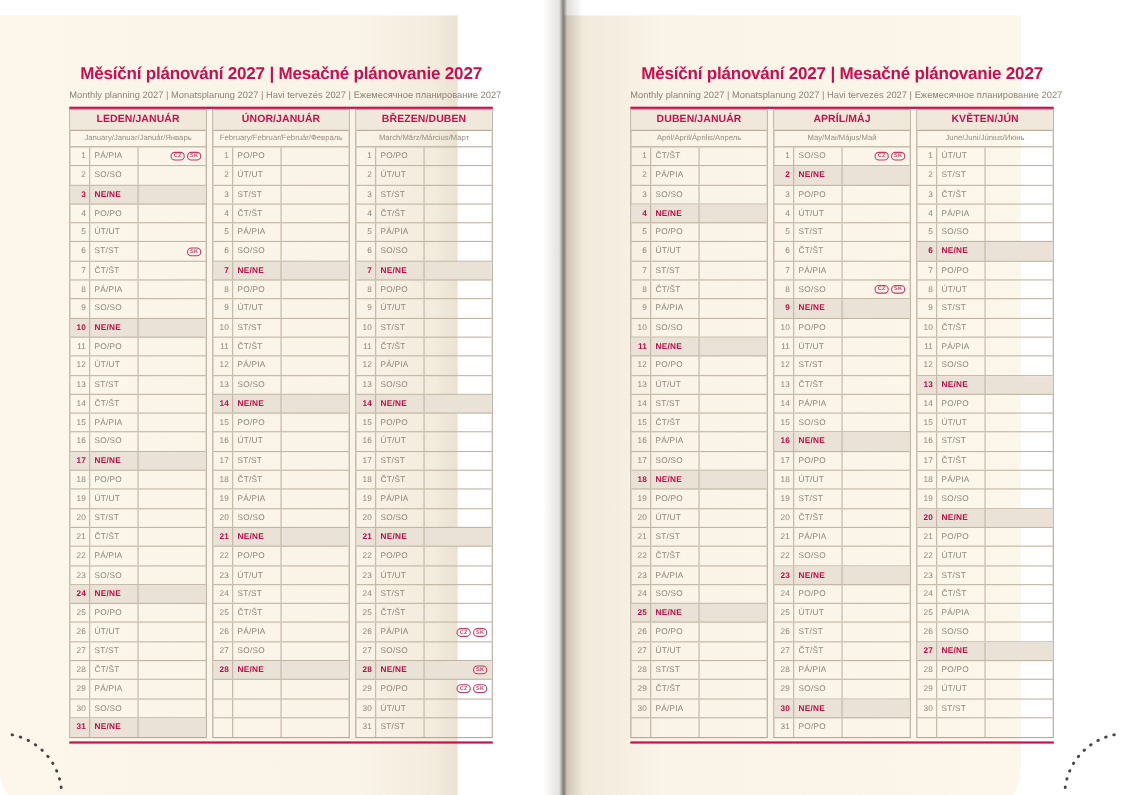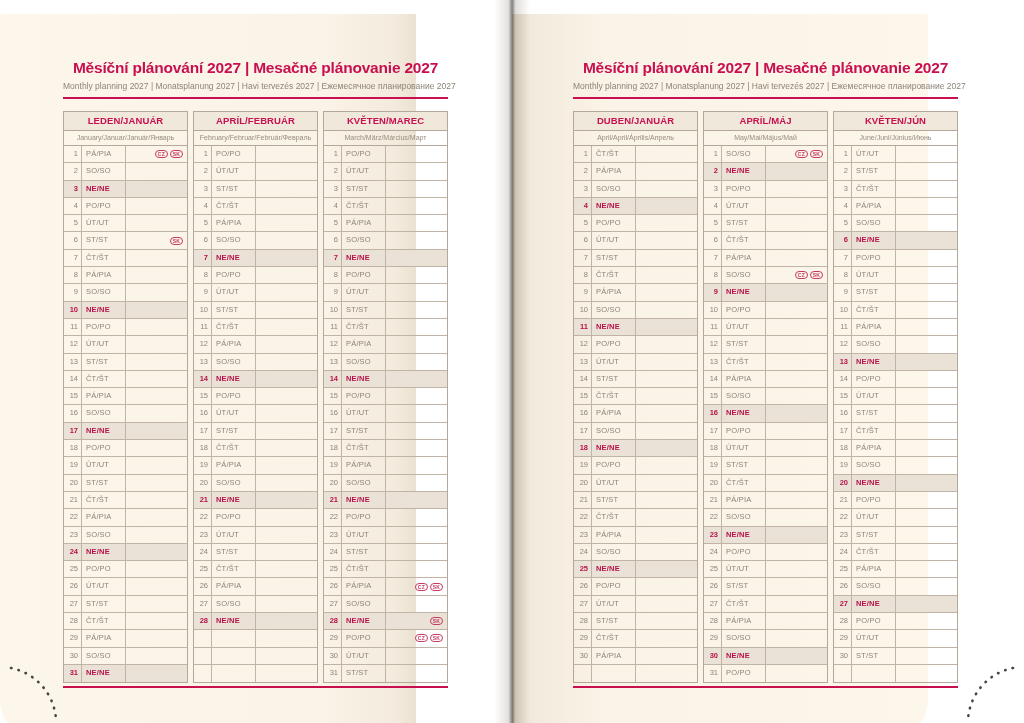--- a/index.html
+++ b/index.html
@@ -10,21 +10,21 @@
   .page.right{left:512px;border-bottom-right-radius:36px;
     background:linear-gradient(270deg,#fcf6eb 0%,#faf3e7 78%,#f2eadc 95%,#e9e0d0 100%);}
   .spine{position:absolute;left:494px;top:0;width:36px;height:723px;pointer-events:none;
     background:linear-gradient(90deg,rgba(80,70,58,0) 0%,rgba(80,70,58,0.16) 40%,rgba(52,46,38,0.55) 49%,rgba(52,46,38,0.58) 51%,rgba(80,70,58,0.18) 60%,rgba(80,70,58,0) 100%);}
   .content{position:absolute;top:0;width:385px;}
   .page.left  .content{left:63px;}
   .page.right .content{left:61px;}
   .title{margin-top:45px;text-align:center;color:#c81050;font-size:15.5px;font-weight:bold;letter-spacing:-0.2px;white-space:nowrap;}
   .subtitle{margin-top:4px;text-align:right;color:#8d8477;font-size:8.5px;white-space:nowrap;}
   .toprule{margin-top:6px;height:2px;background:#c81050;}
-  .months{display:flex;gap:5px;margin-top:12px;align-items:center;}
+  .months{display:flex;gap:5px;margin-top:0;align-items:center;}
   .month{flex:1;border:1px solid #b3a899;box-sizing:border-box;}
   .m-head{height:18px;line-height:18px;text-align:center;background:#f0e8da;border-bottom:1px solid #b3a899;color:#c81050;font-weight:bold;font-size:9.5px;letter-spacing:0.1px;}
   .m-sub{height:14px;line-height:14px;text-align:center;color:#988d7f;font-size:7px;border-bottom:1px solid #b3a899;}
   .row{display:flex;height:17.3px;box-sizing:border-box;border-bottom:1px solid #c0b5a5;}
   .row.last{border-bottom:none;}
   .c-num{width:18px;box-sizing:border-box;text-align:right;padding-right:3px;border-right:1px solid #c0b5a5;font-size:7.5px;color:#8d8477;line-height:16.5px;}
   .c-day{width:44px;box-sizing:border-box;padding-left:4px;border-right:1px solid #c0b5a5;font-size:7.5px;color:#8d8477;line-height:16.5px;letter-spacing:0.2px;}
   .c-note{flex:1;display:flex;align-items:center;justify-content:flex-end;gap:2px;padding-right:4px;}
   .row.sunday{background:#eae2d6;}
   .row.sunday .c-num,.row.sunday .c-day{color:#b9114a;font-weight:bold;}
@@ -205,21 +205,21 @@
                 <div class="c-note"></div>
               </div>
               <div class="row sunday last">
                 <div class="c-num">31</div>
                 <div class="c-day">NE/NE</div>
                 <div class="c-note"></div>
               </div>
             </div>
         </div>
         <div class="month">
-          <div class="m-head">APRÍL/FEBRUÁR</div>
+          <div class="m-head">ÚNOR/JANUÁR</div>
           <div class="m-sub">February/Februar/Február/Февраль</div>
           <div class="m-rows">
               <div class="row">
                 <div class="c-num">1</div>
                 <div class="c-day">PO/PO</div>
                 <div class="c-note"></div>
               </div>
               <div class="row">
                 <div class="c-num">2</div>
                 <div class="c-day">ÚT/UT</div>
@@ -366,21 +366,21 @@
                 <div class="c-note"></div>
               </div>
               <div class="row last">
                 <div class="c-num"></div>
                 <div class="c-day"></div>
                 <div class="c-note"></div>
               </div>
             </div>
         </div>
         <div class="month">
-          <div class="m-head">KVĚTEN/MAREC</div>
+          <div class="m-head">BŘEZEN/DUBEN</div>
           <div class="m-sub">March/März/Március/Март</div>
           <div class="m-rows">
               <div class="row">
                 <div class="c-num">1</div>
                 <div class="c-day">PO/PO</div>
                 <div class="c-note"></div>
               </div>
               <div class="row">
                 <div class="c-num">2</div>
                 <div class="c-day">ÚT/UT</div>

